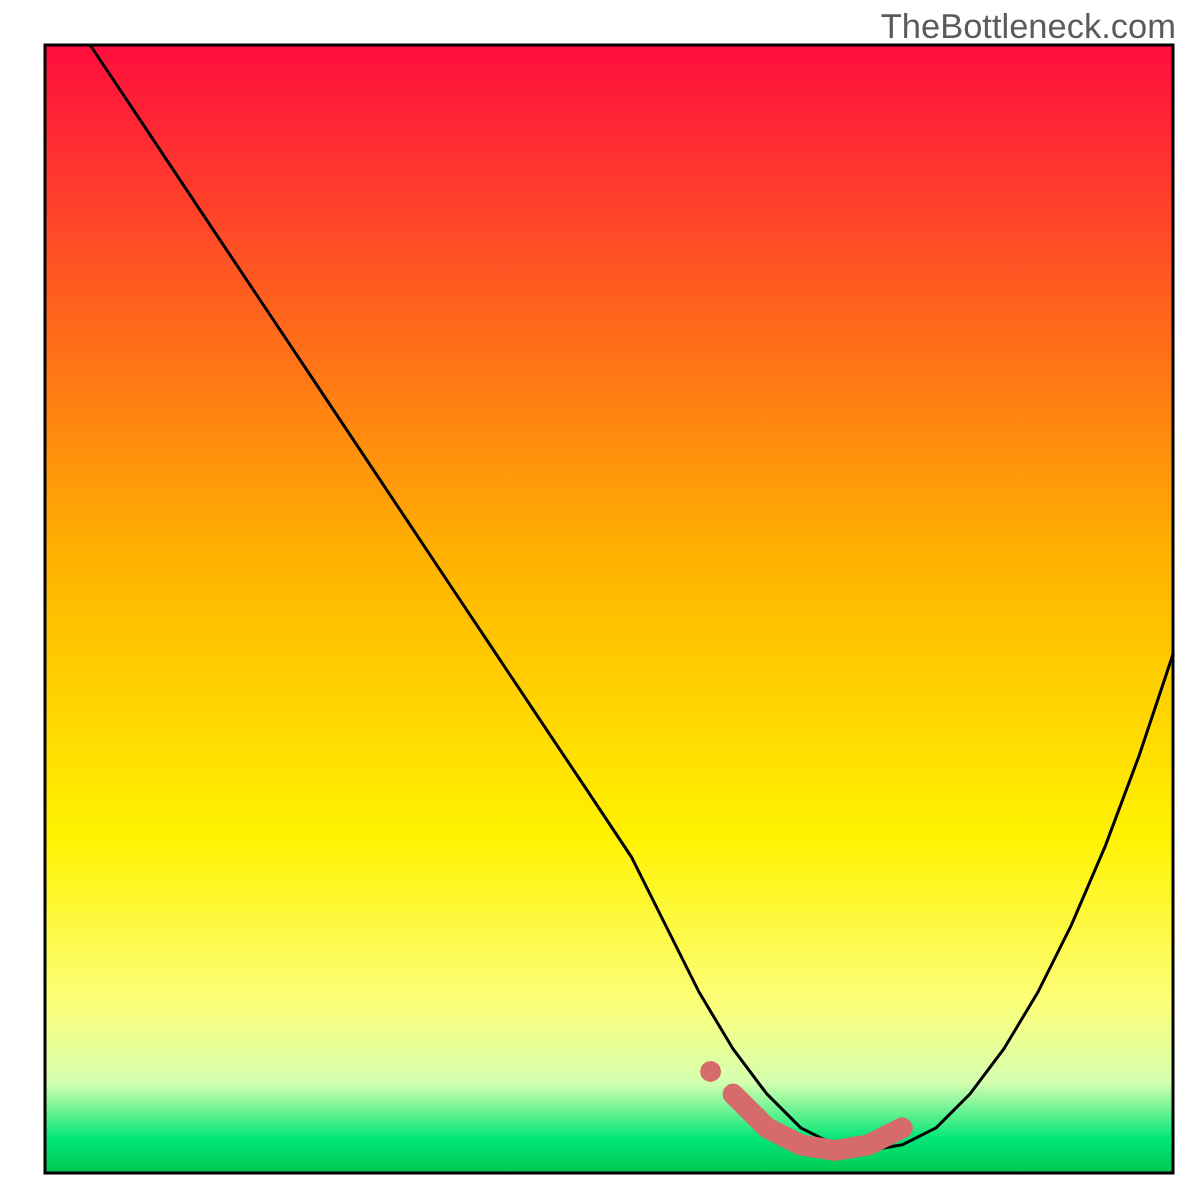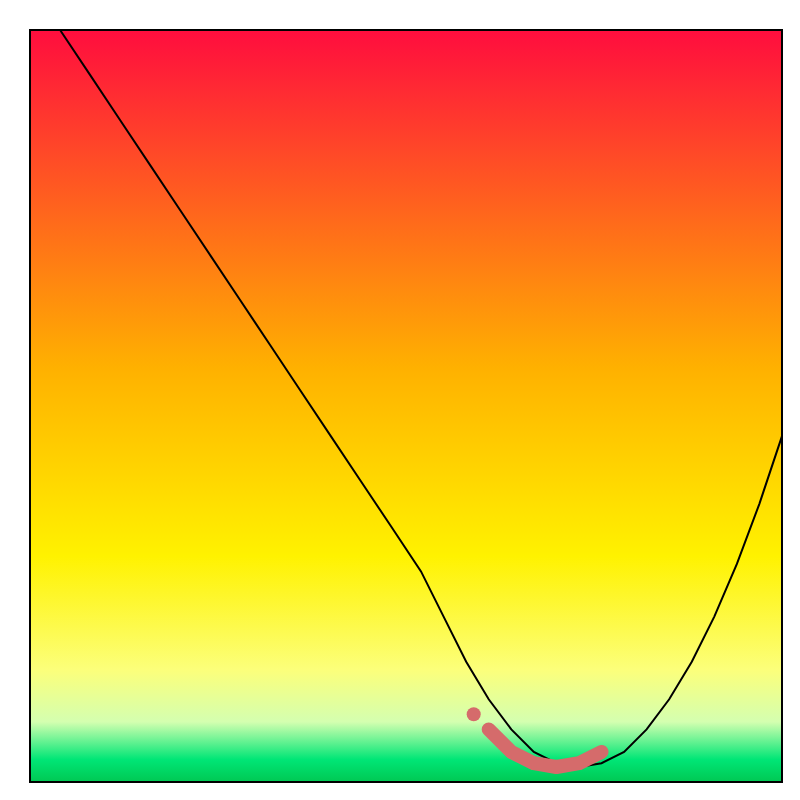--- a/index.html
+++ b/index.html
@@ -25,20 +25,21 @@
     z-index: 10;
   }
   svg {
     display: block;
   }
 </style>
 </head>
 <body>
 
 <div class="chart-container">
+  <div class="watermark">TheBottleneck.com</div>
   <svg id="chart-svg" width="800" height="800" viewBox="0 0 800 800">
       <defs>
         <linearGradient id="bg-grad" x1="0" y1="0" x2="0" y2="1">
           <stop offset="0%" stop-color="#ff0d3e"></stop>
           <stop offset="45%" stop-color="#ffb100"></stop>
           <stop offset="70%" stop-color="#fff200"></stop>
           <stop offset="85%" stop-color="#fcff7a"></stop>
           <stop offset="92%" stop-color="#d4ffb0"></stop>
           <stop offset="97%" stop-color="#00e676"></stop>
           <stop offset="100%" stop-color="#00c853"></stop>

